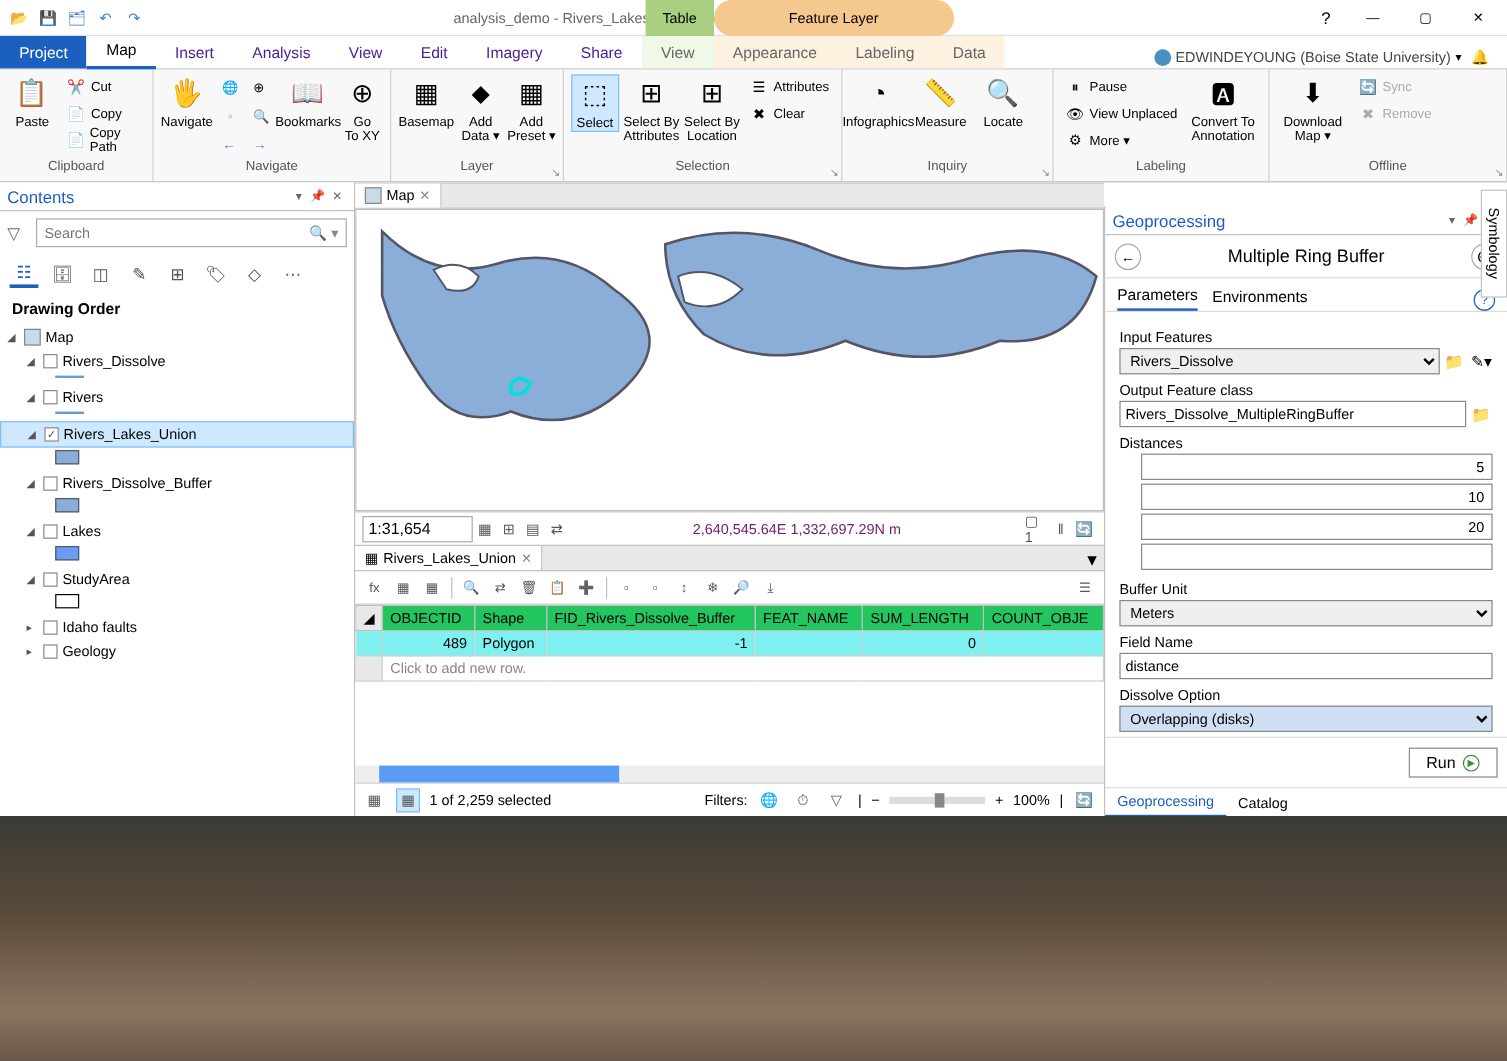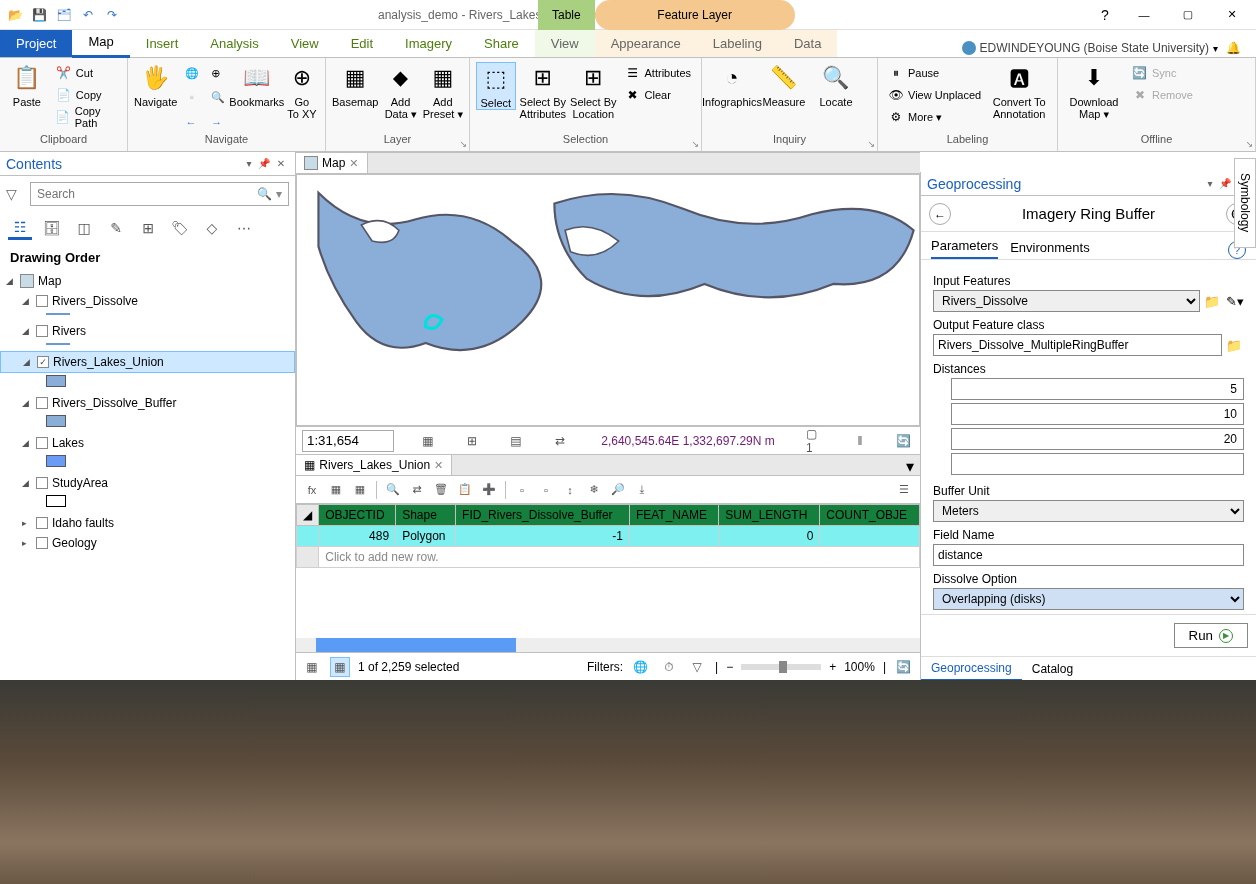--- a/index.html
+++ b/index.html
@@ -21,21 +21,21 @@
 .win-btn { width: 40px; height: 28px; display: flex; align-items: center; justify-content: center; font-size: 11px; cursor: pointer; }
 
 
 .userbar { height: 18px; display: flex; align-items: center; justify-content: flex-end; padding-right: 12px; font-size: 12px; }
 .userbar .user { color: #444; }
 .userbar .bell { width: 18px; margin-left: 8px; }
 .userbar .globe { width: 14px; height: 14px; border-radius: 50%; background: #4a90c0; margin-right: 4px; }
 
 
 .ribbon-tabs { height: 28px; display: flex; align-items: flex-end; background: #fff; border-bottom: 1px solid #c0c0c0; }
-.rtab { padding: 6px 16px; font-size: 13px; color: #4d7c0f; cursor: pointer; }
+.rtab { padding: 6px 16px; font-size: 13px; color: #4c1d95; cursor: pointer; }
 .rtab.project { background: #1b5fbf; color: #fff; }
 .rtab.active { border-bottom: 3px solid #1b5fbf; color: #000; margin-bottom: -1px; background: #fff; }
 .rtab.ctx { color: #666; }
 
 
 .ribbon { height: 94px; background: #f8f8f8; border-bottom: 1px solid #c0c0c0; display: flex; }
 .rgroup { border-right: 1px solid #d0d0d0; padding: 4px 6px 2px; display: flex; flex-direction: column; position: relative; }
 .rgroup-body { flex: 1; display: flex; align-items: flex-start; gap: 4px; }
 .rgroup-label { text-align: center; font-size: 11px; color: #555; height: 16px; }
 .rbtn-big { width: 48px; display: flex; flex-direction: column; align-items: center; font-size: 11px; cursor: pointer; gap: 2px; }
@@ -75,33 +75,33 @@
 .sym-line { width: 24px; height: 2px; background: #6a9bd0; }
 
 
 .center { flex: 1; display: flex; flex-direction: column; }
 .map-tabs { height: 22px; display: flex; background: #e8e8e8; border-top: 1px solid #c0c0c0; border-bottom: 1px solid #c0c0c0; }
 .map-tab { background: #fff; border-right: 1px solid #c0c0c0; padding: 2px 8px; font-size: 12px; display: flex; align-items: center; gap: 4px; }
 .map-tab .mapic2 { width: 14px; height: 14px; background: #c8dce8; border: 1px solid #888; }
 .map-tab .close { font-size: 11px; color: #888; cursor: pointer; }
 .map-view { flex: 1; background: #fff; position: relative; border: 1px solid #c0c0c0; }
 .map-svg { width: 100%; height: 100%; }
-.map-status { height: 28px; border-top: 1px solid #c0c0c0; display: flex; align-items: center; padding: 4px 6px; gap: 24px; font-size: 12px; }
+.map-status { height: 28px; border-top: 1px solid #c0c0c0; display: flex; align-items: center; padding: 4px 6px; gap: 0; font-size: 12px; }
 .scale { border: 1px solid #aaa; height: 22px; width: 92px; padding: 0 4px; }
 .status-coords { flex: 1; text-align: center; color: #701a75; }
 .status-ic { width: 20px; height: 20px; display: flex; align-items: center; justify-content: center; cursor: pointer; color: #555; }
 
 
 .tbl-tabs { height: 22px; display: flex; background: #e8e8e8; border-top: 1px solid #c0c0c0; border-bottom: 1px solid #c0c0c0; }
 .tbl-toolbar { height: 28px; display: flex; align-items: center; padding: 0 6px; gap: 4px; border-bottom: 1px solid #c0c0c0; }
 .tbl-toolbar .tb { width: 20px; height: 20px; border: 1px solid transparent; cursor: pointer; display: flex; align-items: center; justify-content: center; font-size: 11px; color: #555; }
 .tbl-toolbar .sep { width: 1px; height: 18px; background: #c0c0c0; margin: 0 2px; }
 .tbl-grid { height: 134px; overflow: auto; background: #fff; }
 .tbl-grid table { border-collapse: collapse; width: 100%; font-size: 12px; }
-.tbl-grid th { background: #15803d; border: 1px solid #c0c0c0; padding: 3px 6px; text-align: left; font-weight: normal; }
+.tbl-grid th { background: #22c55e; border: 1px solid #c0c0c0; padding: 3px 6px; text-align: left; font-weight: normal; }
 .tbl-grid td { border: 1px solid #d0d0d0; padding: 3px 6px; height: 20px; }
 .tbl-grid tr.sel td { background: #7ff0f0; }
 .tbl-grid .rowhdr { width: 18px; background: #e8e8e8; }
 .tbl-status { height: 28px; border-top: 1px solid #c0c0c0; display: flex; align-items: center; padding: 0 6px; gap: 8px; font-size: 12px; }
 .tbl-status .zoom-slider { width: 80px; height: 6px; background: #ddd; position: relative; }
 .tbl-status .zoom-slider .thumb { position: absolute; left: 38px; top: -3px; width: 8px; height: 12px; background: #888; }
 .hscroll { height: 14px; background: #eee; position: relative; }
 .hscroll .hthumb { position: absolute; left: 20px; top: 0; height: 14px; width: 200px; background: #5a9bf5; }
 
 
@@ -554,21 +554,21 @@
 
     <div class="gp">
       <div class="pane-hdr">
         <span class="ttl">Geoprocessing</span>
         <span class="pane-btn">▾</span>
         <span class="pane-btn">📌</span>
         <span class="pane-btn">✕</span>
       </div>
       <div class="gp-tool-hdr">
         <div class="back">←</div>
-        <div class="toolname">Imagery Ring Buffer</div>
+        <div class="toolname">Multiple Ring Buffer</div>
         <div class="plus">⊕</div>
       </div>
       <div class="gp-subtabs">
         <div class="st act">Parameters</div>
         <div class="st">Environments</div>
         <div class="help">?</div>
       </div>
       <div class="gp-body">
         <label>Input Features</label>
         <div class="gp-row">

